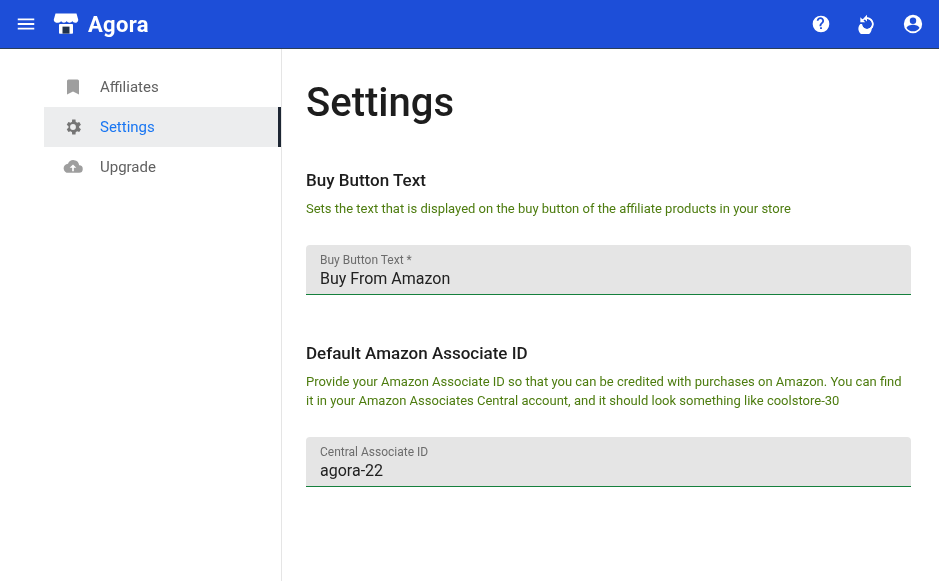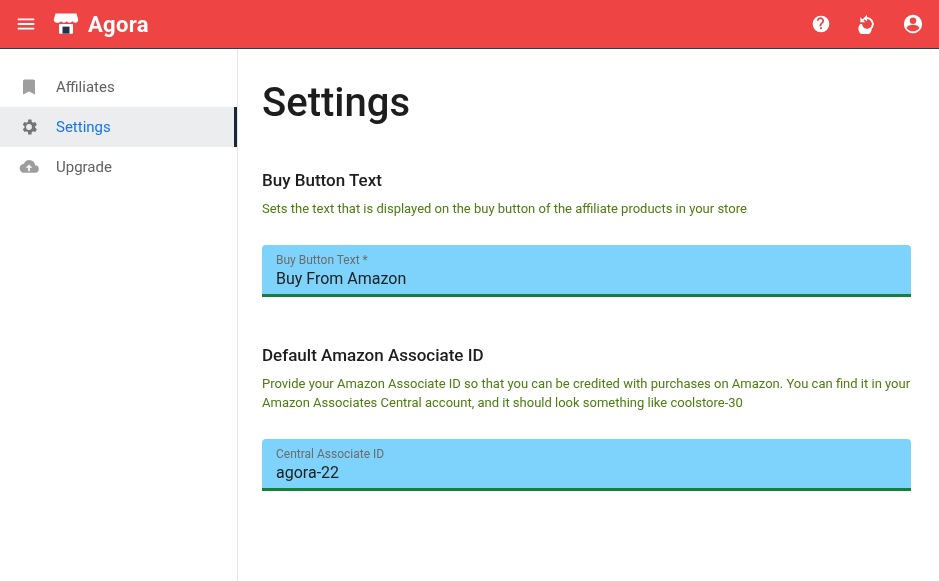--- a/index.html
+++ b/index.html
@@ -6,37 +6,37 @@
   body {
     font-family: -apple-system, BlinkMacSystemFont, "Segoe UI", Roboto, Arial, sans-serif;
     background: #ffffff;
     color: #212121;
     width: 939px;
     height: 581px;
     overflow: hidden;
   }
   .topbar {
     height: 49px;
-    background: #ef4444;
+    background: #1d4ed8;
     display: flex;
     align-items: center;
     padding: 0 14px;
     gap: 14px;
     border-bottom: 1px solid #2b3e58;
   }
   .topbar .left { display: flex; align-items: center; gap: 14px; }
   .topbar .right { margin-left: auto; display: flex; align-items: center; gap: 22px; }
   .menu-icon, .help-icon, .refresh-icon, .user-icon {
     display: flex; align-items: center; justify-content: center;
     width: 24px; height: 24px; cursor: pointer;
   }
   .brand { display: flex; align-items: center; gap: 8px; color: #fff; font-weight: 700; font-size: 22px; }
   .brand svg { display: block; }
   .brand-text { color: #ffffff; letter-spacing: 0.3px; }
-  .body-wrap { display: flex; height: calc(581px - 49px); }
+  .body-wrap { display: flex; height: calc(581px - 49px); padding-left: 44px; }
   .sidebar {
     width: 238px;
     border-right: 1px solid #e5e5e5;
     padding-top: 18px;
   }
   .sidebar-item {
     display: flex; align-items: center;
     gap: 16px;
     height: 40px;
     padding: 0 18px;
@@ -84,25 +84,25 @@
     color: #1d1d1d;
     margin-bottom: 10px;
   }
   .section-desc {
     font-size: 13px;
     color: #4d7c0f;
     line-height: 1.45;
     margin-bottom: 26px;
   }
   .field {
-    background: #7dd3fc;
+    background: #e5e5e5;
     border-top-left-radius: 4px;
     border-top-right-radius: 4px;
     padding: 8px 14px 6px 14px;
-    border-bottom: 3px solid #15803d;
+    border-bottom: 1px solid #15803d;
   }
   .field-label {
     font-size: 12px;
     color: #6c6c6c;
     margin-bottom: 2px;
   }
   .field-input {
     border: none;
     background: transparent;
     font-size: 16px;

